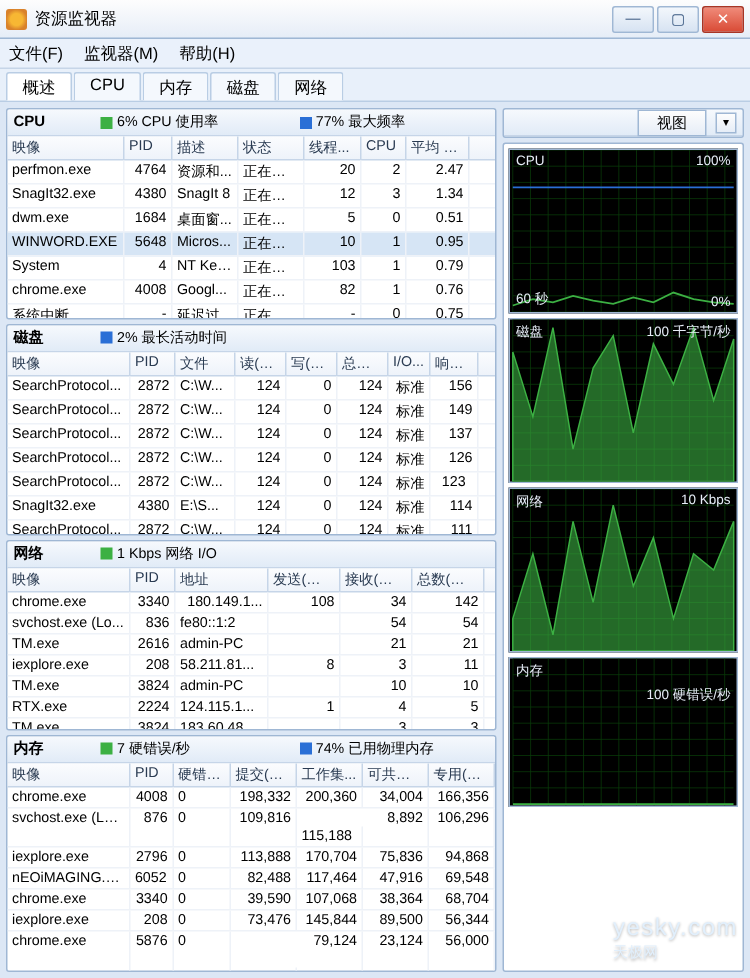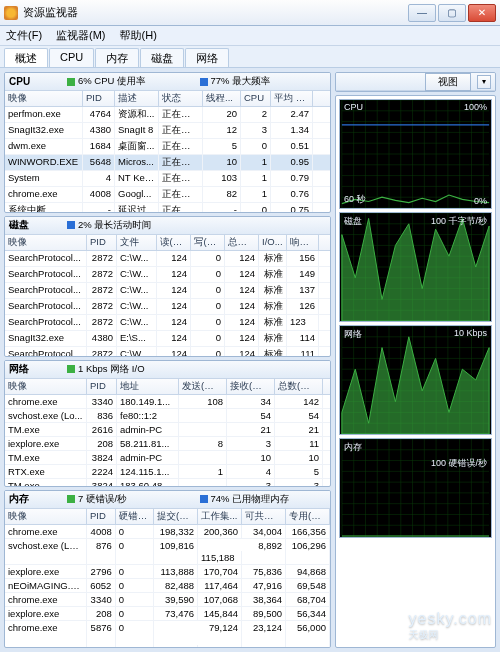--- a/index.html
+++ b/index.html
@@ -225,21 +225,21 @@
             <div style="width: 32px; text-align: right;">126</div>
           </div>
           <div class="row">
             <div style="width: 82px; text-align: left;">SearchProtocol...</div>
             <div style="width: 30px; text-align: right;">2872</div>
             <div style="width: 40px; text-align: left;">C:\W...</div>
             <div style="width: 34px; text-align: right;">124</div>
             <div style="width: 34px; text-align: right;">0</div>
             <div style="width: 34px; text-align: right;">124</div>
             <div style="width: 28px; text-align: right;">标准</div>
-            <div style="width: 32px; text-align: left;">123</div>
+            <div style="width: 32px; text-align: center;">123</div>
           </div>
           <div class="row">
             <div style="width: 82px; text-align: left;">SnagIt32.exe</div>
             <div style="width: 30px; text-align: right;">4380</div>
             <div style="width: 40px; text-align: left;">E:\S...</div>
             <div style="width: 34px; text-align: right;">124</div>
             <div style="width: 34px; text-align: right;">0</div>
             <div style="width: 34px; text-align: right;">124</div>
             <div style="width: 28px; text-align: right;">标准</div>
             <div style="width: 32px; text-align: right;">114</div>
@@ -280,21 +280,21 @@
             <div style="width: 82px;">映像</div>
             <div style="width: 30px;">PID</div>
             <div style="width: 62px;">地址</div>
             <div style="width: 48px;">发送(字节...</div>
             <div style="width: 48px;">接收(字节...</div>
             <div style="width: 48px;">总数(字节...</div>
           </div>
           <div class="row">
             <div style="width: 82px; text-align: left;">chrome.exe</div>
             <div style="width: 30px; text-align: right;">3340</div>
-            <div style="width: 62px; text-align: left;">180.149.1...</div>
+            <div style="width: 62px; text-align: right;">180.149.1...</div>
             <div style="width: 48px; text-align: right;">108</div>
             <div style="width: 48px; text-align: right;">34</div>
             <div style="width: 48px; text-align: right;">142</div>
           </div>
           <div class="row">
             <div style="width: 82px; text-align: left;">svchost.exe (Lo...</div>
             <div style="width: 30px; text-align: right;">836</div>
             <div style="width: 62px; text-align: left;">fe80::1:2</div>
             <div style="width: 48px; text-align: right;"></div>
             <div style="width: 48px; text-align: right;">54</div>
@@ -395,21 +395,21 @@
             <div style="width: 86px; text-align: left;">iexplore.exe</div>
             <div style="width: 30px; text-align: right;">2796</div>
             <div style="width: 40px; text-align: left;">0</div>
             <div style="width: 46px; text-align: right;">113,888</div>
             <div style="width: 46px; text-align: right;">170,704</div>
             <div style="width: 46px; text-align: right;">75,836</div>
             <div style="width: 46px; text-align: right;">94,868</div>
           </div>
           <div class="row">
             <div style="width: 86px; text-align: left;">nEOiMAGING.exe</div>
-            <div style="width: 30px; text-align: center;">6052</div>
+            <div style="width: 30px; text-align: left;">6052</div>
             <div style="width: 40px; text-align: left;">0</div>
             <div style="width: 46px; text-align: right;">82,488</div>
             <div style="width: 46px; text-align: right;">117,464</div>
             <div style="width: 46px; text-align: right;">47,916</div>
             <div style="width: 46px; text-align: right;">69,548</div>
           </div>
           <div class="row">
             <div style="width: 86px; text-align: left;">chrome.exe</div>
             <div style="width: 30px; text-align: right;">3340</div>
             <div style="width: 40px; text-align: left;">0</div>

